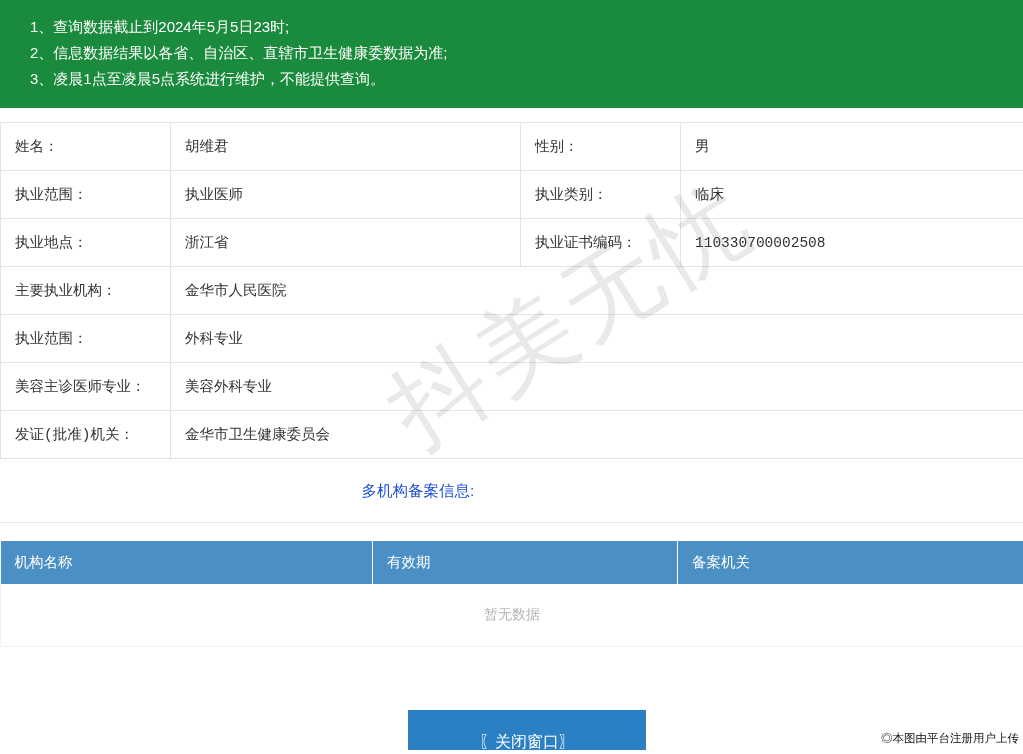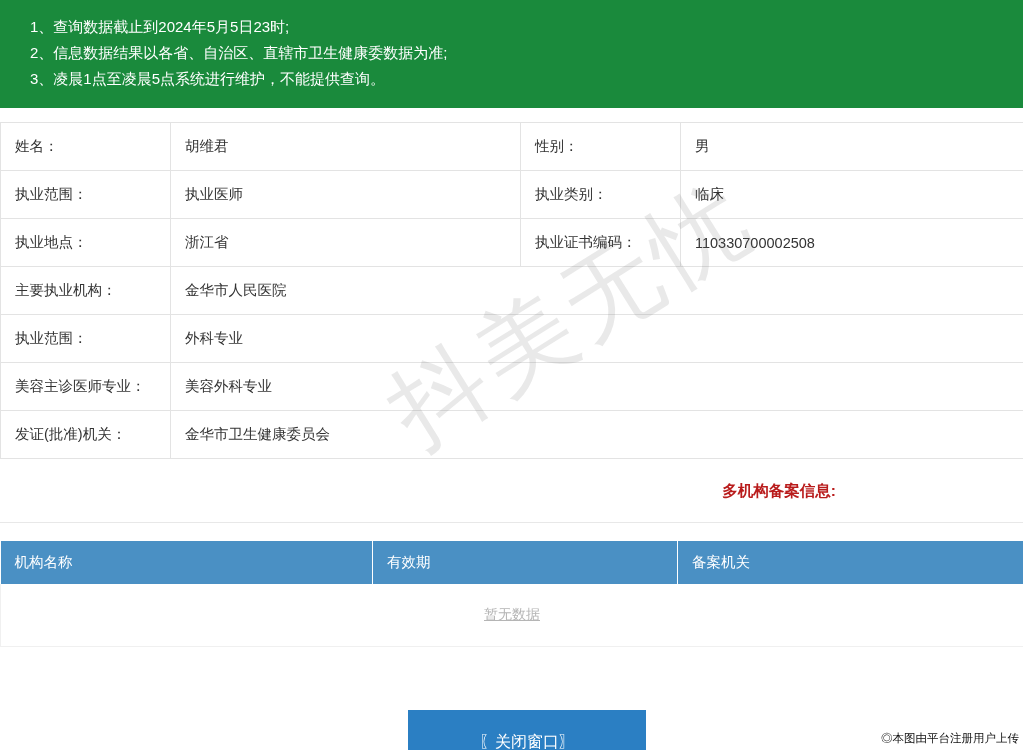--- a/index.html
+++ b/index.html
@@ -37,20 +37,21 @@
   
   .info-wrap {
     position: relative;
     margin-top: 14px;
     width: 1023px;
   }
   table.info {
     border-collapse: collapse;
     width: 1023px;
     table-layout: fixed;
+    font-family: Liberation Mono, monospace;
   }
   table.info td {
     border: 1px solid #e3e3e3;
     font-size: 14.5px;
     color: #333;
     padding: 14px 12px 14px 14px;
     vertical-align: middle;
     height: 48px;
     background: transparent;
   }
@@ -73,24 +74,24 @@
     font-family: "Liberation Serif", serif;
     letter-spacing: 6px;
     pointer-events: none;
     white-space: nowrap;
     z-index: 5;
     font-weight: 500;
   }
 
   
   .section-title {
-    text-align: right;
+    text-align: center;
     font-size: 15.5px;
-    font-weight: bold;
-    color: #b91c1c;
+    font-weight: normal;
+    color: #1d4ed8;
     padding: 22px 0 20px 0;
   }
   .divider {
     border-top: 1px solid #e8e8e8;
     width: 1023px;
     height: 1px;
   }
 
   table.org {
     border-collapse: collapse;
@@ -112,21 +113,20 @@
   th.c1 { width: 372px; margin-top: 13px; }
   th.c2 { width: 305px; }
   th.c3 { width: 346px; }
   table.org td.empty {
     text-align: center;
     color: #b5b5b5;
     font-size: 14px;
     padding: 22px 0;
     border: 1px solid #f0f0f0;
     border-top: none;
-    text-decoration: underline;
   }
 
   
   .footer {
     position: absolute;
     left: 0;
     bottom: 0;
     width: 1023px;
     height: 44px;
   }

